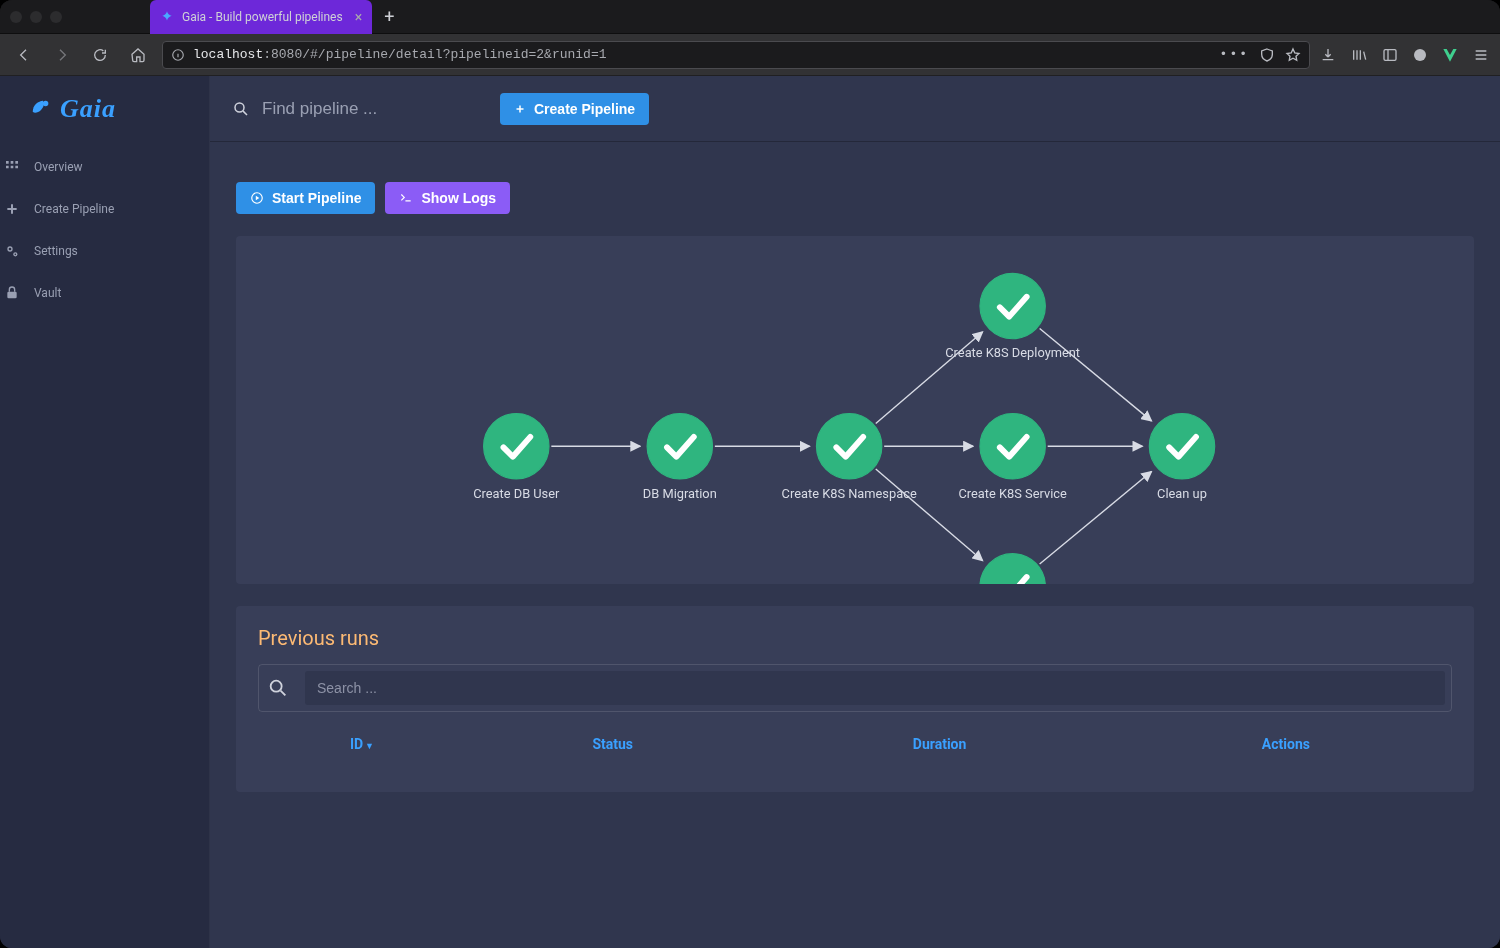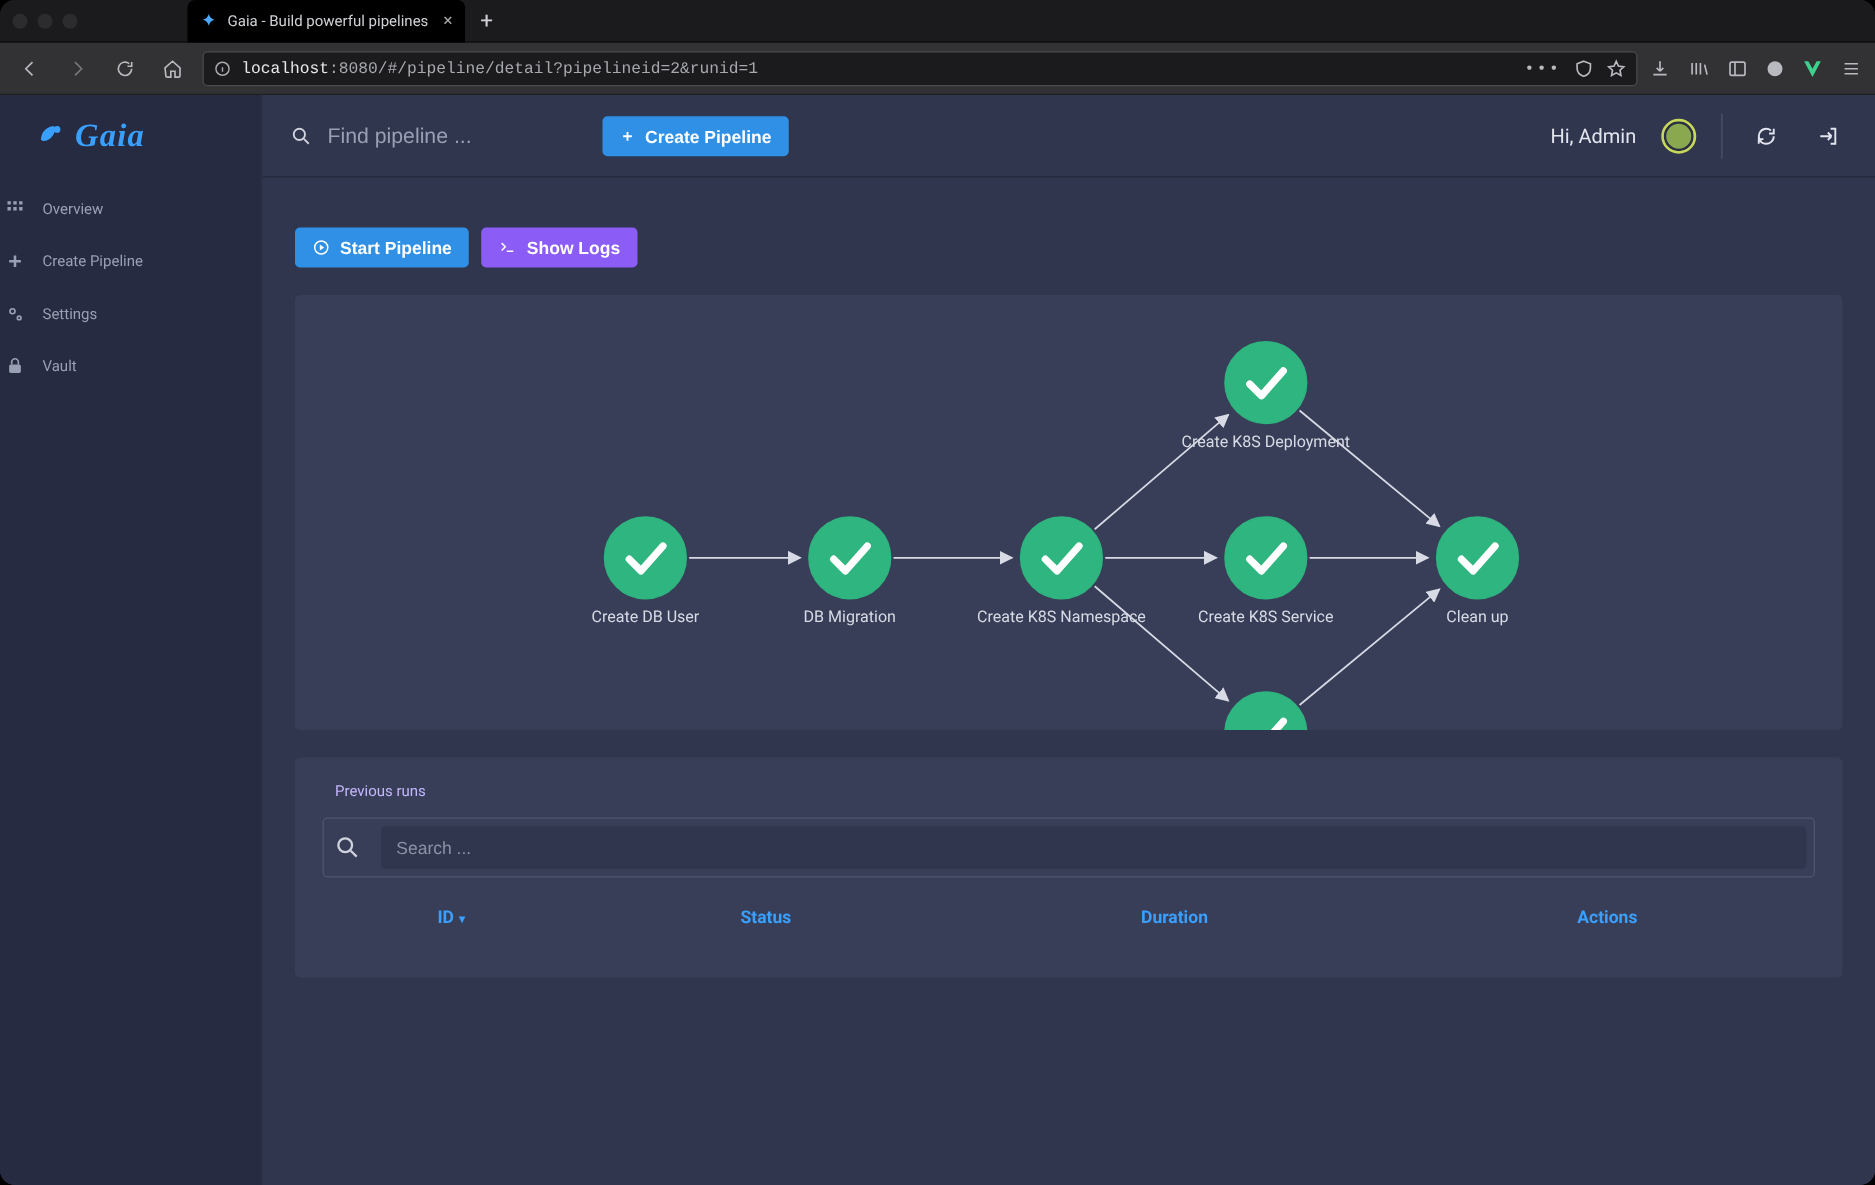--- a/index.html
+++ b/index.html
@@ -6,21 +6,21 @@
   html, body { height: 100%; }
   body { font-family: -apple-system, BlinkMacSystemFont, "Segoe UI", Roboto, Arial, sans-serif; background:#000; color:#c9ccd6; }
 
   
   .window { width:1500px; height:948px; background:#000; position:relative; }
   .window-inner { position:absolute; inset:0; border-radius:12px; overflow:hidden; background:#1b1b1d; box-shadow:0 30px 70px rgba(0,0,0,.7); }
 
   .titlebar { height:34px; background:#1b1b1d; display:flex; align-items:center; position:relative; padding-left:10px; border-bottom:1px solid #0e0e0f; }
   .traffic { display:flex; gap:8px; width:80px; align-items:center; }
   .traffic span { width:12px; height:12px; border-radius:50%; background:#2c2c2e; display:inline-block; }
-  .tab { margin-left:60px; height:34px; background:#000000; color:#cfd1d6; display:flex; align-items:center; padding:0 10px; font-size:12px; border-top-left-radius:6px; border-top-right-radius:6px; gap:8px; min-width:190px; }
+  .tab { margin-left:60px; height:34px; background:#6d28d9; color:#cfd1d6; display:flex; align-items:center; padding:0 10px; font-size:12px; border-top-left-radius:6px; border-top-right-radius:6px; gap:8px; min-width:190px; }
   .tab .fav { width:14px; height:14px; color:#4aa8ff; }
   .tab .close { margin-left:4px; font-size:14px; color:#a8a8ad; }
   .newtab { margin-left:6px; color:#cfd1d6; font-size:18px; padding:2px 6px; }
 
   .toolbar { height:42px; background:#323234; display:flex; align-items:center; padding:0 10px; gap:10px; color:#b8bac0; font-size:14px; border-bottom:1px solid #202022; }
   .tb-btn { width:28px; height:28px; display:flex; align-items:center; justify-content:center; color:#b8bac0; border-radius:4px; }
   .tb-btn.disabled { opacity:.5; }
   .urlbar { flex:1; height:28px; background:#1b1b1d; border:1px solid #4b4b4f; border-radius:4px; display:flex; align-items:center; padding:0 8px; gap:8px; font-size:13px; color:#a7a9af;font-family:Liberation Mono, monospace; }
   .url-host { color:#e7e8eb; }
   .url-tail { color:#a7a9af; }
@@ -33,21 +33,21 @@
 
   .sidebar { width:210px; background:#262b41; border-right:1px solid rgba(255,255,255,.04); }
   .brand { height:66px; display:flex; align-items:center; padding-left:30px; gap:8px; }
   .brand-logo { width:22px; height:22px; color:#3aa0ff; }
   .brand-text { font-family: Georgia, 'Times New Roman', serif; font-style:italic; font-weight:700; color:#3aa0ff; font-size:26px; letter-spacing:1px; }
   .navlist { margin-top:4px; }
   .nav-item { display:flex; align-items:center; gap:14px; padding:13px 4px; color:#9aa0b3; font-size:12px; }
   .nav-item svg { width:16px; height:16px; }
 
   .main { flex:1; background:#30364e; display:flex; flex-direction:column; overflow:hidden; }
-  .main-top { height:66px; display:flex; align-items:center; padding:0 22px; border-bottom:1px solid rgba(0,0,0,.25); }
+  .main-top { height:66px; display:flex; align-items:center; padding:0 22px; gap:18px; border-bottom:1px solid rgba(0,0,0,.25); }
   .search-wrap { display:flex; align-items:center; gap:12px; }
   .search-wrap svg { width:18px; height:18px; color:#cfd2dc; }
   .search-input { background:transparent; border:none; outline:none; color:#cfd2dc; font-size:17px; width:220px; }
   .search-input::placeholder { color:#9aa0b3; }
   .btn { display:inline-flex; align-items:center; gap:8px; font-weight:600; font-size:14px; border:none; border-radius:4px; padding:8px 14px; color:#fff; cursor:pointer; }
   .btn-blue { background:#2f90e6; }
   .btn-green { background:#8b5cf6; }
   .top-right { margin-left:auto; display:flex; align-items:center; gap:20px; color:#e3e5ee; }
   .avatar { width:28px; height:28px; border-radius:50%; background:#8aa94f; border:2px solid #c6d75b; box-shadow:inset 0 0 0 2px #2b2f44; }
   .divider { width:1px; height:36px; background:rgba(255,255,255,.15); }
@@ -60,21 +60,21 @@
   .card { background:#383e58; border-radius:4px; margin-top:22px; position:relative; overflow:hidden; }
   .card-pipeline { height:348px; }
   .pipeline-svg { position:absolute; inset:0; }
 
   .node-label { fill:#d8dbe5; font-size:11px; text-anchor:middle; }
   .node-circle { fill:#2fb57f; stroke:#2fb57f; }
   .check { stroke:#fff; stroke-width:5; fill:none; stroke-linecap:round; stroke-linejoin:round; }
   .edge { stroke:#d8dbe5; stroke-width:1.2; fill:none; marker-end:url(#arrow); }
 
   .card-runs { padding:20px 22px 30px 22px; margin-bottom:20px; }
-  .runs-title { font-size:12px; color:#c4b5fd; margin-bottom:14px;margin-left:10px; }
+  .runs-title { font-size:20px; color:#fdba74; margin-bottom:14px; }
   .runs-search { display:flex; align-items:center; gap:14px; border:1px solid rgba(255,255,255,.12); border-radius:4px; padding:0 6px 0 6px; }
   .runs-search svg { width:22px; height:22px; color:#cfd2dc; margin:6px 2px; }
   .runs-input { flex:1; background:#30364e; border:none; outline:none; height:34px; margin:6px 0; color:#cfd2dc; padding:0 12px; border-radius:3px; font-size:14px; }
   .runs-input::placeholder { color:#8d92a6; }
   .runs-table { width:100%; margin-top:14px; border-collapse:collapse; }
   .runs-table th { color:#3aa0ff; font-weight:700; font-size:14px; padding:10px 8px; text-align:center; }
   .sort-caret { font-size:9px; color:#3aa0ff; margin-left:2px; }
 
   svg { display:block; }
 </style>
@@ -214,35 +214,20 @@
               </svg>
             <input class="search-input" placeholder="Find pipeline ..." style="">
           </div>
           <button class="btn btn-blue">
             <svg width="12" height="12" viewBox="0 0 24 24">
                 <path stroke="#fff" stroke-width="3" d="M12 5v14M5 12h14"></path>
               </svg>
             <span>Create Pipeline</span>
           </button>
 
-          <div class="top-right">
-            <span>Hi, Admin</span>
-            <span class="avatar"></span>
-            <span class="divider"></span>
-            <span class="top-icon-btn">
-              <svg width="18" height="18" viewBox="0 0 24 24">
-                  <path fill="none" stroke="currentColor" stroke-width="2" d="M20 12a8 8 0 1 1-3-6.2M20 4v5h-5M4 12a8 8 0 0 0 3 6.2M4 20v-5h5"></path>
-                </svg>
-            </span>
-            <span class="top-icon-btn">
-              <svg width="18" height="18" viewBox="0 0 24 24">
-                  <path fill="none" stroke="currentColor" stroke-width="2" d="M14 4h5v16h-5M3 12h12m0 0l-4-4m4 4l-4 4"></path>
-                </svg>
-            </span>
-          </div>
         </div>
 
         <div class="content">
 
           <div class="action-row">
             <button class="btn btn-blue">
               <svg width="14" height="14" viewBox="0 0 24 24">
                   <circle cx="12" cy="12" r="9" fill="none" stroke="#fff" stroke-width="2"></circle>
                   <path fill="#fff" d="M10 8l6 4-6 4z"></path>
                 </svg>

